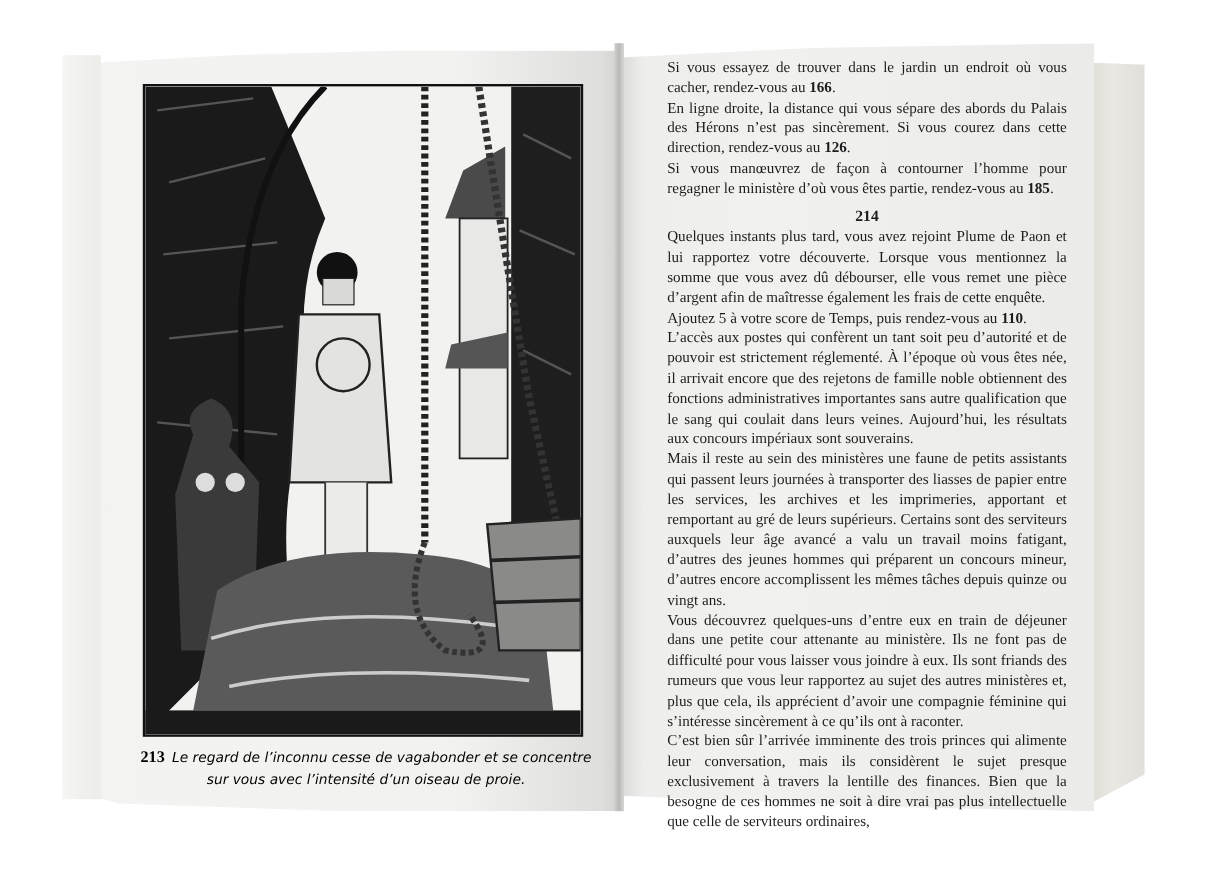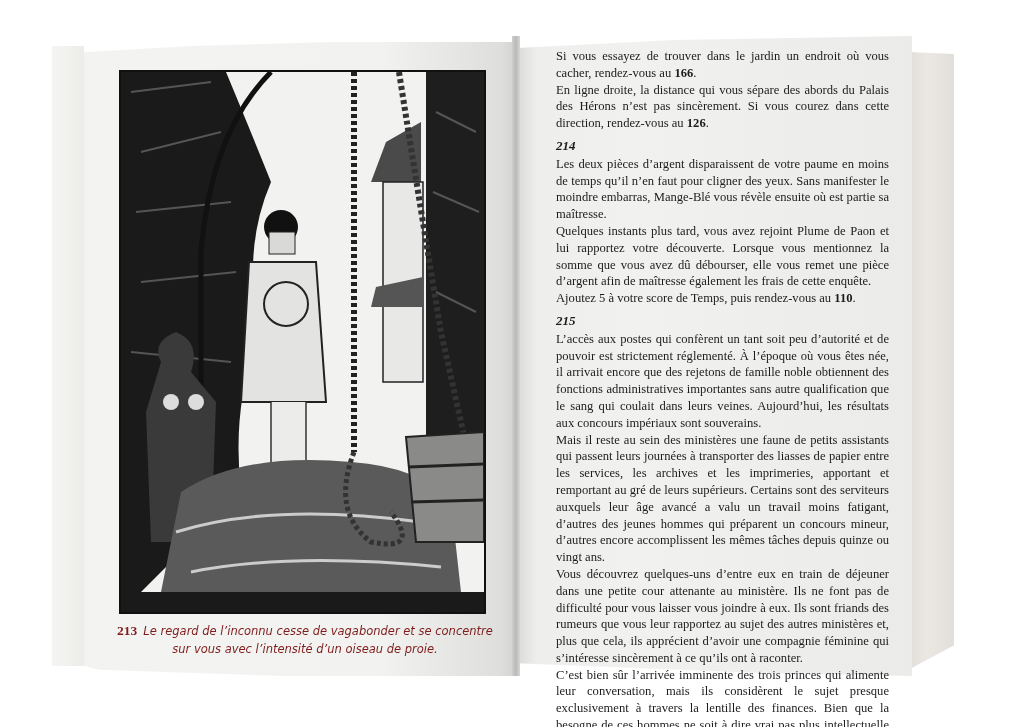--- a/index.html
+++ b/index.html
@@ -37,33 +37,33 @@
     }
     
     .illustration {
       position: absolute; left: 119px; top: 70px; width: 363px; height: 540px;
       border: 2px solid #111; background: #f2f2f0; overflow: hidden;
     }
     .illustration svg { width: 100%; height: 100%; display: block; }
     
     .caption {
       position: absolute; left: 110px; top: 622px; width: 390px;
-      text-align: center; font-size: 13.5px; line-height: 17px; color: #7f1d1d;
+      text-align: center; font-size: 13.5px; line-height: 17px; color: #000000;
     }
     .caption .num { font-weight: bold; font-style: normal; margin-right: 6px; }
     .caption .txt { font-style: italic; font-family: "DejaVu Sans", sans-serif; font-size: 11.5px; }
     
     .text-col {
       position: absolute; left: 556px; top: 48px; width: 333px;
       font-size: 12.6px; line-height: 16.8px; color: #1c1c1c;
       text-align: justify;
     }
     .text-col p { margin: 0; }
     .text-col b { font-weight: bold; }
-    .sec-num { text-align: left; font-weight: bold; font-size: 13px; margin: 6px 0 1px 0; font-style: italic; }
+    .sec-num { text-align: center; font-weight: bold; font-size: 13px; margin: 6px 0 1px 0; }
   </style>
 </head>
 <body>
 
 <div class="book">
   <div class="page-right-stack"></div>
   <div class="page-left"></div>
   <div class="page-left-edge"></div>
   <div class="page-right"></div>
   <div class="gutter"></div>
@@ -109,30 +109,29 @@
   </div>
 
   <div class="caption">
     <span class="num">213</span><span class="txt">Le regard de l’inconnu cesse de vagabonder et se concentre sur vous avec l’intensité d’un oiseau de proie.</span>
   </div>
 
   <div class="text-col">
     <div>
       <p><span>Si vous essayez de trouver dans le jardin un endroit où vous cacher, rendez-vous au </span><b>166</b><span>.</span></p>
       <p><span>En ligne droite, la distance qui vous sépare des abords du Palais des Hérons n’est pas sincèrement. Si vous courez dans cette direction, rendez-vous au </span><b>126</b><span>.</span></p>
+      <p><span>Si vous manœuvrez de façon à contourner l’homme pour regagner le ministère d’où vous êtes partie, rendez-vous au </span><b>185</b><span>.</span></p>
     </div>
 
     <div>
       <div class="sec-num">214</div>
-      <p>Les deux pièces d’argent disparaissent de votre paume en moins de temps qu’il n’en faut pour cligner des yeux. Sans manifester le moindre embarras, Mange-Blé vous révèle ensuite où est partie sa maîtresse.</p>
       <p>Quelques instants plus tard, vous avez rejoint Plume de Paon et lui rapportez votre découverte. Lorsque vous mentionnez la somme que vous avez dû débourser, elle vous remet une pièce d’argent afin de maîtresse également les frais de cette enquête.</p>
       <p><span>Ajoutez 5 à votre score de Temps, puis rendez-vous au </span><b>110</b><span>.</span></p>
     </div>
 
     <div>
-      <div class="sec-num">215</div>
       <p>L’accès aux postes qui confèrent un tant soit peu d’autorité et de pouvoir est strictement réglementé. À l’époque où vous êtes née, il arrivait encore que des rejetons de famille noble obtiennent des fonctions administratives importantes sans autre qualification que le sang qui coulait dans leurs veines. Aujourd’hui, les résultats aux concours impériaux sont souverains.</p>
       <p>Mais il reste au sein des ministères une faune de petits assistants qui passent leurs journées à transporter des liasses de papier entre les services, les archives et les imprimeries, apportant et remportant au gré de leurs supérieurs. Certains sont des serviteurs auxquels leur âge avancé a valu un travail moins fatigant, d’autres des jeunes hommes qui préparent un concours mineur, d’autres encore accomplissent les mêmes tâches depuis quinze ou vingt ans.</p>
       <p>Vous découvrez quelques-uns d’entre eux en train de déjeuner dans une petite cour attenante au ministère. Ils ne font pas de difficulté pour vous laisser vous joindre à eux. Ils sont friands des rumeurs que vous leur rapportez au sujet des autres ministères et, plus que cela, ils apprécient d’avoir une compagnie féminine qui s’intéresse sincèrement à ce qu’ils ont à raconter.</p>
       <p>C’est bien sûr l’arrivée imminente des trois princes qui alimente leur conversation, mais ils considèrent le sujet presque exclusivement à travers la lentille des finances. Bien que la besogne de ces hommes ne soit à dire vrai pas plus intellectuelle que celle de serviteurs ordinaires,</p>
     </div>
   </div>
 </div>
 
 </body></html>

